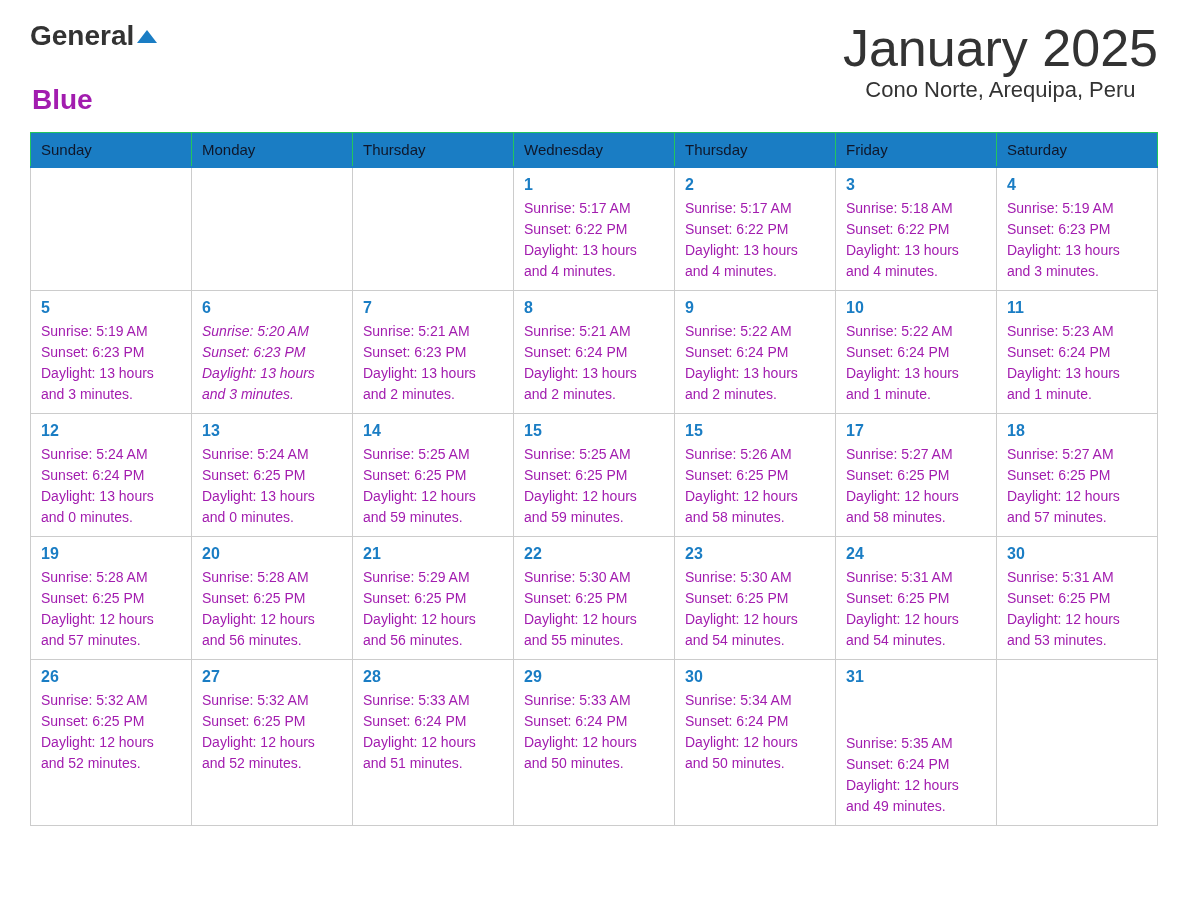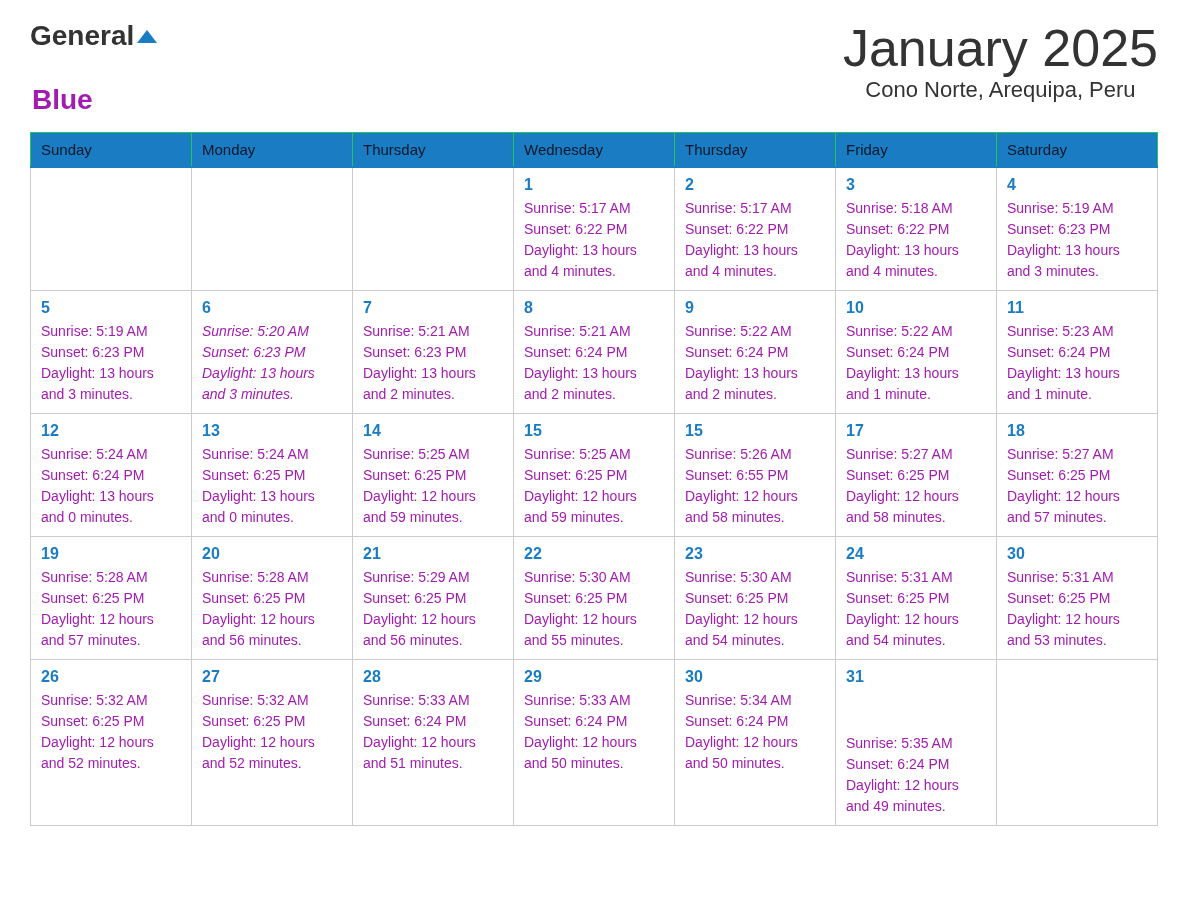--- a/index.html
+++ b/index.html
@@ -237,21 +237,21 @@
         <td>
           <span class="day-number">15</span>
           <div class="day-info" style="white-space: pre-line;">Sunrise: 5:25 AM
 Sunset: 6:25 PM
 Daylight: 12 hours
 and 59 minutes.</div>
         </td>
         <td>
           <span class="day-number">15</span>
           <div class="day-info" style="white-space: pre-line;">Sunrise: 5:26 AM
-Sunset: 6:55 PM
+Sunset: 6:25 PM
 Daylight: 12 hours
 and 58 minutes.</div>
         </td>
         <td>
           <span class="day-number">17</span>
           <div class="day-info" style="white-space: pre-line;">Sunrise: 5:27 AM
 Sunset: 6:25 PM
 Daylight: 12 hours
 and 58 minutes.</div>
         </td>

